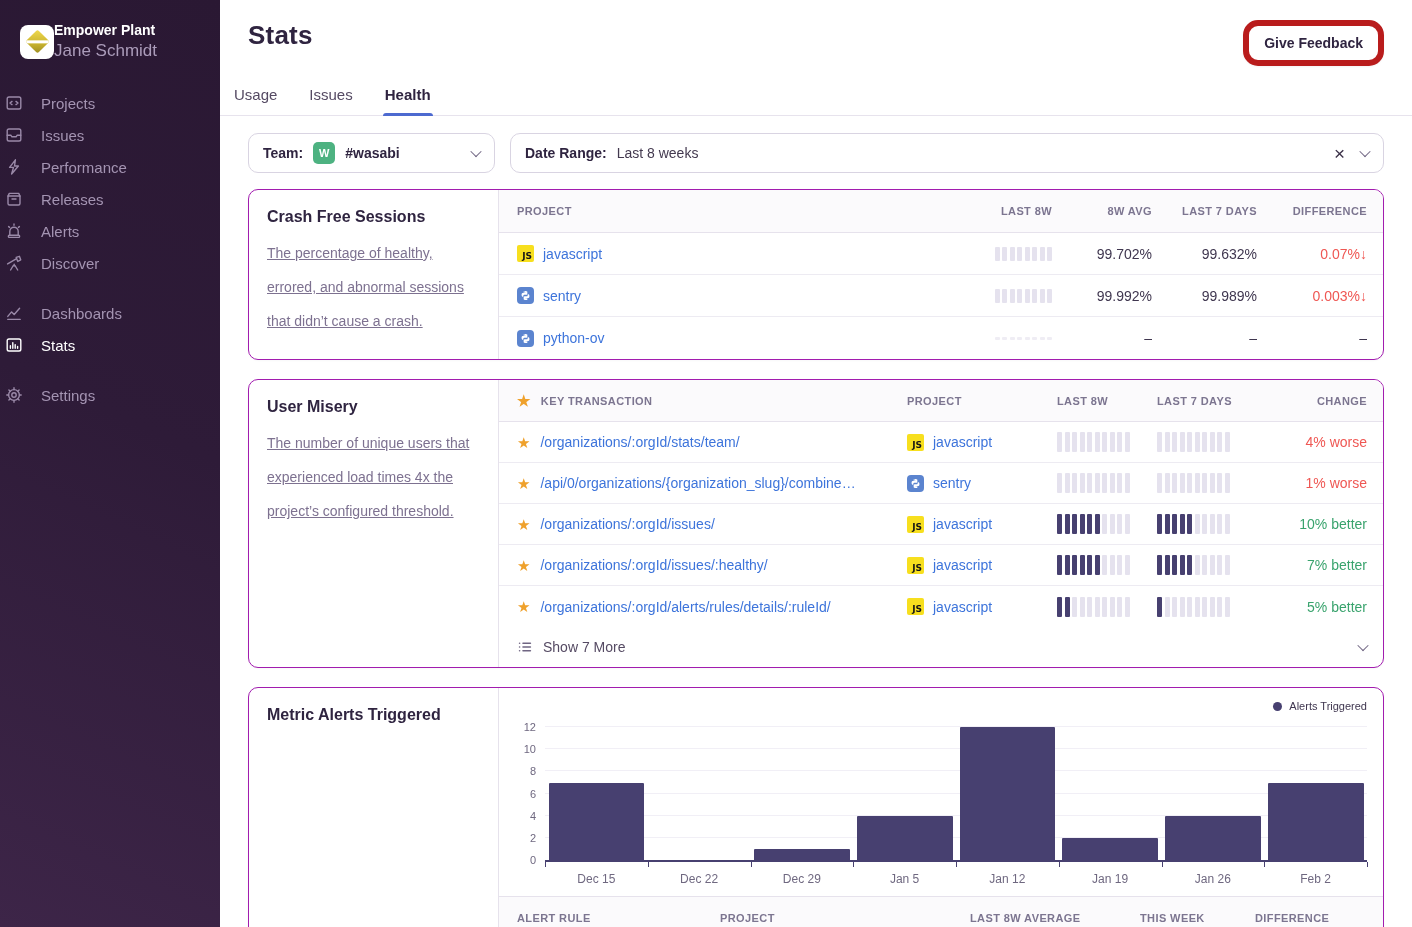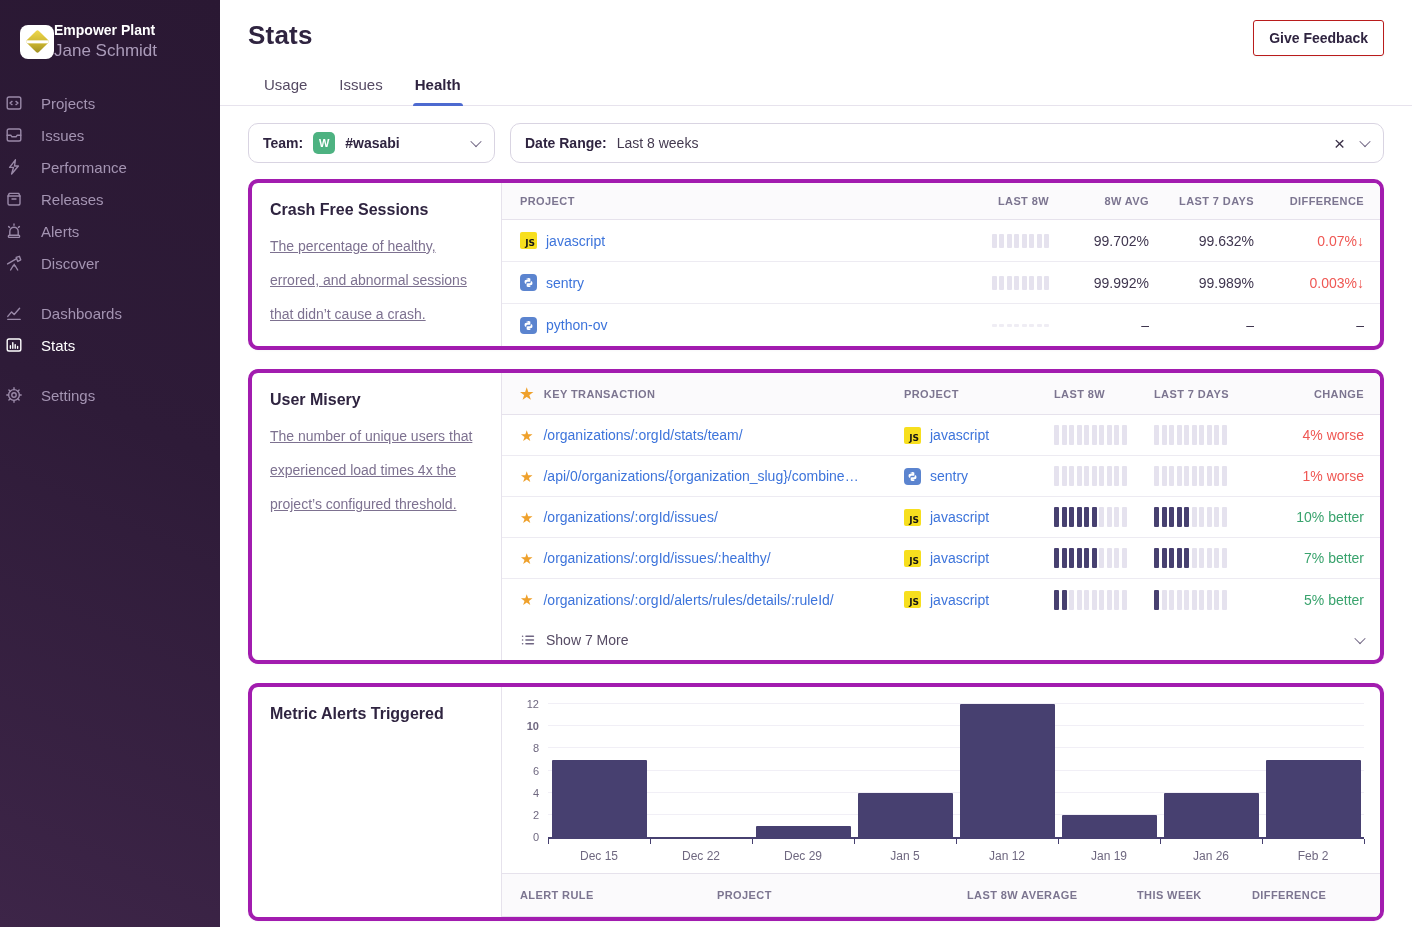--- a/index.html
+++ b/index.html
@@ -26,24 +26,24 @@
   .user-name { color:#ab9cba; font-size:17px; margin-top:2px; }
   .nav-group { margin-bottom:18px; }
   .nav-item { display:flex; align-items:center; gap:17px; padding:6px 4px; font-size:15px; color:#a494b2; cursor:pointer; }
   .nav-item .nav-icon { width:20px; height:20px; display:flex; align-items:center; justify-content:center; color:#9a89a8; flex:0 0 20px; }
   .nav-item.active, .nav-item.active .nav-icon { color:#ffffff; }
 
   
   .main { flex:1; min-width:0; display:flex; flex-direction:column; background:#fff; }
   .page-head { display:flex; justify-content:space-between; align-items:flex-start; padding:20px 28px 0 28px; }
   .page-title { font-size:26px; font-weight:700; color:#2f2440; margin:0; letter-spacing:.2px; }
-  .feedback-btn { background:#fff; border:1px solid #b91c1c; border-radius:3px; padding:9px 15px;
+  .feedback-btn { background:#fff; border:6px solid #b91c1c; border-radius:15px; padding:9px 15px;
     font-family:inherit; font-weight:700; font-size:14px; color:#2f2440; cursor:pointer;
     box-shadow:0 1px 2px rgba(40,30,60,.05); }
-  .tabs { display:flex; gap:28px; padding:0 42px; margin-top:20px; border-bottom:1px solid #e7e3ed; }
+  .tabs { display:flex; gap:28px; padding:0 12px; margin-top:20px; border-bottom:1px solid #e7e3ed; }
   .tab { padding:0 2px 12px 2px; font-size:15px; color:#554a63; cursor:pointer; position:relative; }
   .tab.active { color:#2f2440; font-weight:700; }
   .tab.active::after { content:""; position:absolute; left:0; right:0; bottom:-1px; height:3px; border-radius:3px 3px 0 0; background:#4d6ad0; }
   .content { padding:17px 28px 0 28px; flex:1; overflow:hidden; }
 
   
   .filter-row { display:flex; gap:15px; margin-bottom:16px; }
   .filter { display:flex; align-items:center; gap:10px; height:40px; border:1px solid #d9d4e2; border-radius:10px;
     background:#fff; padding:0 14px; cursor:pointer; }
   .filter-team { width:247px; }
@@ -52,21 +52,21 @@
   .team-avatar { width:22px; height:22px; border-radius:5px; background:#4db281; color:#fff; font-size:11px; font-weight:700;
     display:flex; align-items:center; justify-content:center; }
   .filter-value { color:#2f2440; font-weight:600; }
   .filter-value.plain { font-weight:400; color:#43394f; }
   .chev { width:8px; height:8px; border-right:1.6px solid #6f6582; border-bottom:1.6px solid #6f6582; transform:rotate(45deg) translate(-1px,-1px); display:inline-block; }
   .ml-auto { margin-left:auto; }
   .date-icons { margin-left:auto; display:flex; align-items:center; gap:16px; }
   .x-icon { font-size:19px; line-height:1; color:#3c3249; }
 
   
-  .panel { display:flex; border:4px solid #a21caf; border-radius:10px; background:#fff; margin-bottom:19px;
+  .panel { display:flex; border:1px solid #a21caf; border-radius:10px; background:#fff; margin-bottom:19px;
     overflow:hidden; box-shadow:0 1px 2px rgba(43,34,51,.03); }
   .panel-desc { width:250px; flex:0 0 250px; border-right:1px solid #e6e2ec; padding:18px; }
   .panel-title { font-size:16px; font-weight:700; color:#2f2440; margin:0 0 10px 0; }
   .panel-text { font-size:14px; line-height:34px; color:#7d7190;text-decoration:underline; }
   .panel-body { flex:1; min-width:0; display:flex; flex-direction:column; }
 
   .thead { display:flex; align-items:center; background:#fbfafc; border-bottom:1px solid #e6e2ec;
     padding:0 16px 0 18px; height:44px; font-size:11px; font-weight:700; letter-spacing:.4px; color:#7c7590; }
   .trow { display:flex; align-items:center; padding:0 16px 0 18px; height:42px; border-bottom:1px solid #edebf2; font-size:14px; }
   .trow:last-child { border-bottom:none; }
@@ -586,32 +586,36 @@
           </div>
         </div>
       </section>
 
       <section class="panel" style="margin-bottom:0;">
         <div class="panel-desc">
           <h2 class="panel-title">Metric Alerts Triggered</h2>
         </div>
         <div class="panel-body">
           <div class="chart-wrap">
+            <div class="legend">
+              <span class="legend-dot"></span>
+              <span>Alerts Triggered</span>
+            </div>
             <div class="plot" id="plot">
                 <span class="ylab" style="bottom: 0%;">0</span>
                 <div class="gridline" style="bottom: 15.8103%;"></div>
                 <span class="ylab" style="bottom: 15.8103%;">2</span>
                 <div class="gridline" style="bottom: 31.6206%;"></div>
                 <span class="ylab" style="bottom: 31.6206%;">4</span>
                 <div class="gridline" style="bottom: 47.4308%;"></div>
                 <span class="ylab" style="bottom: 47.4308%;">6</span>
                 <div class="gridline" style="bottom: 63.2411%;"></div>
                 <span class="ylab" style="bottom: 63.2411%;">8</span>
                 <div class="gridline" style="bottom: 79.0514%;"></div>
-                <span class="ylab" style="bottom: 79.0514%; font-weight: bold;">10</span>
+                <span class="ylab" style="bottom: 79.0514%;">10</span>
                 <div class="gridline" style="bottom: 94.8617%;"></div>
                 <span class="ylab" style="bottom: 94.8617%;">12</span>
                 <div class="bars">
                   <div class="bar-slot">
                     <div class="bar" style="height: 55.336%;"></div>
                   </div>
                   <div class="bar-slot"></div>
                   <div class="bar-slot">
                     <div class="bar" style="height: 7.90514%;"></div>
                   </div>

